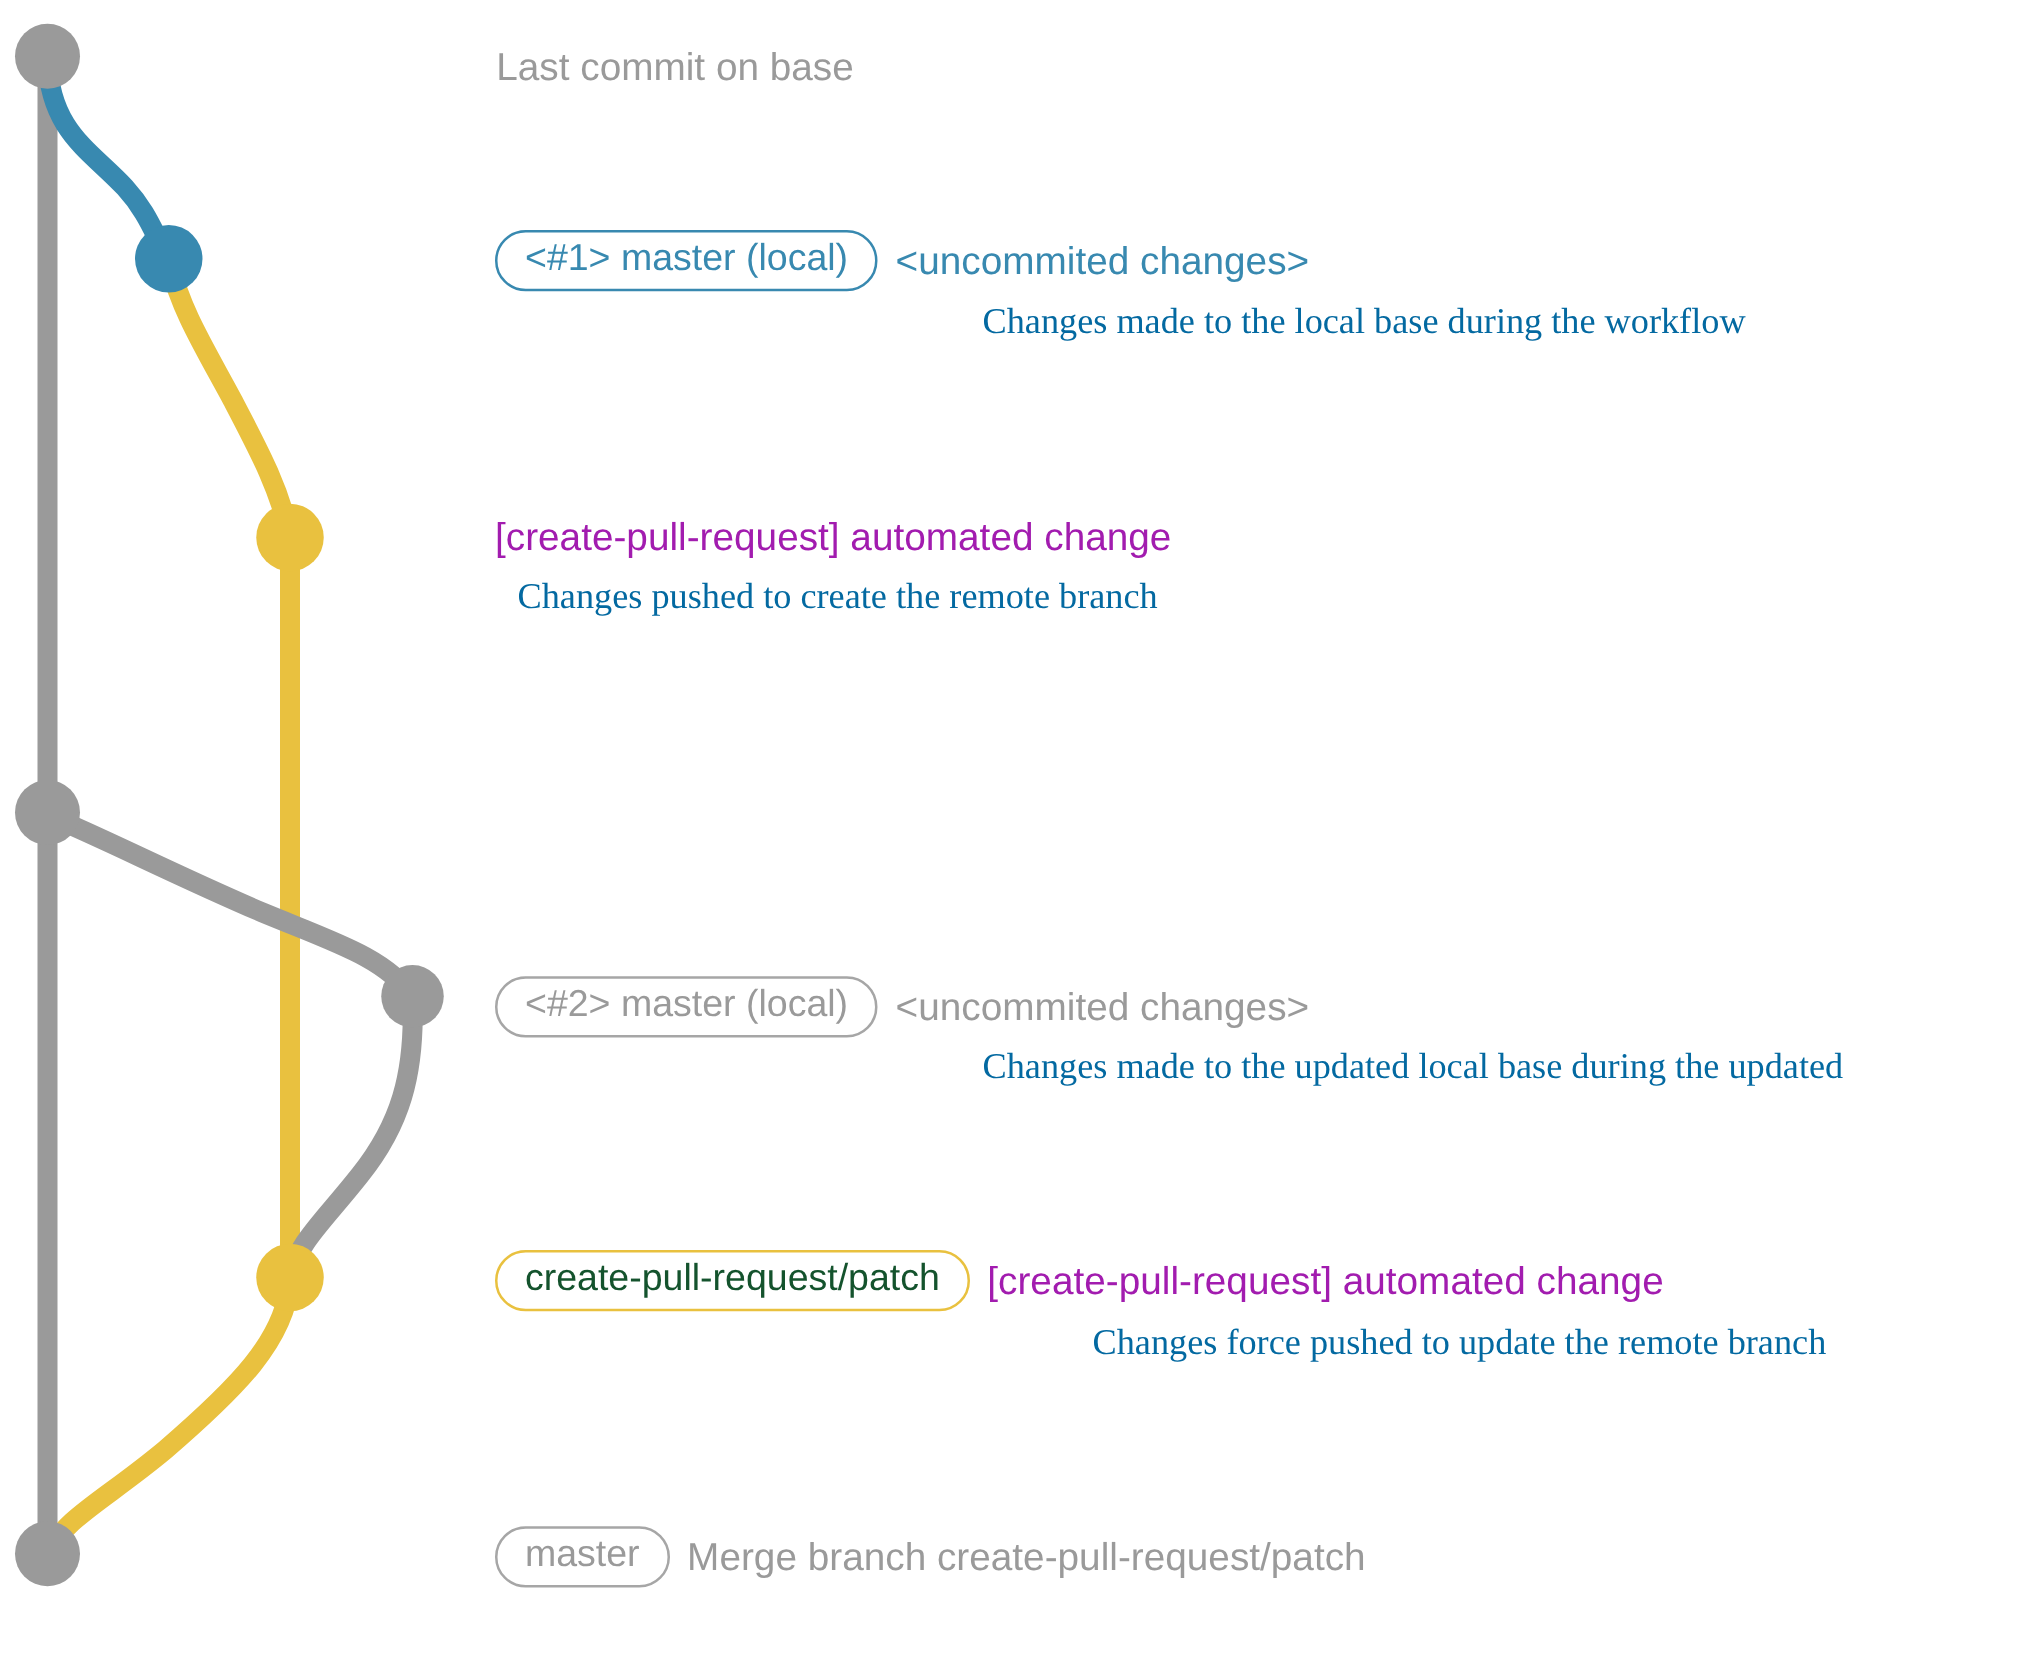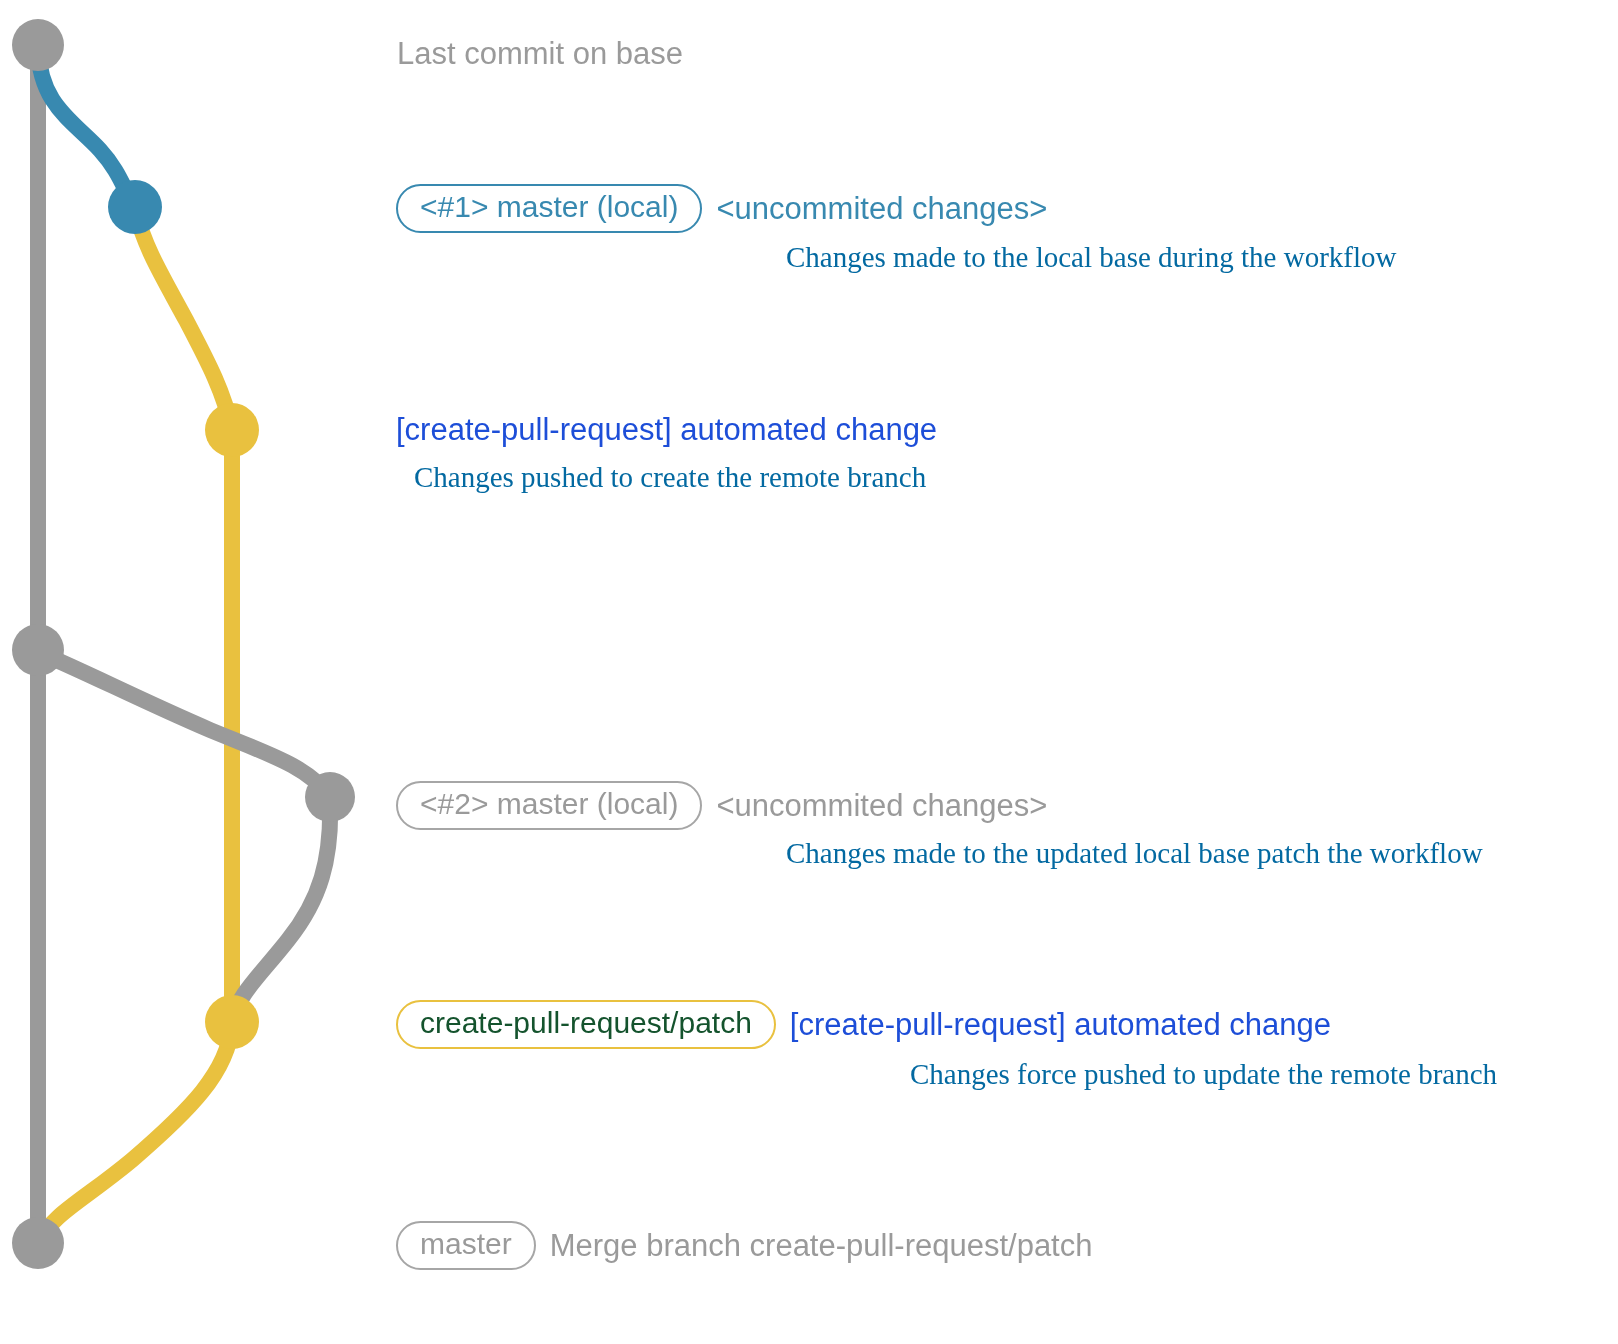--- a/index.html
+++ b/index.html
@@ -51,21 +51,21 @@
   .subject {
     display: inline-block;
     font-size: 31px;
     line-height: 1.0;
     vertical-align: middle;
     white-space: nowrap;
     margin-left: 14px;
     color: #9a9a9a;
   }
   .subject.blue { color: #3889b0; }
-  .subject.yellow { color: #1d4ed8; }
+  .subject.yellow { color: #a21caf; }
   .subject.gray { color: #9a9a9a; }
   .subject.plain { margin-left: 0; }
   .desc {
     position: absolute;
     font-family: "Liberation Serif", serif;
     font-size: 29px;
     line-height: 1.0;
     color: #0369a1;
     white-space: nowrap;
   }
@@ -115,24 +115,24 @@
 
   <div class="row" style="left:396px; top:414px;">
     <span class="subject yellow plain">[create-pull-request] automated change</span>
   </div>
   <div class="desc" style="left:414px; top:463px;">Changes pushed to create the remote branch</div>
 
 
   <div class="row" style="left:396px; top:781px;">
     <span class="pill gray">&lt;#2&gt; master (local)</span><span class="subject gray">&lt;uncommited changes&gt;</span>
   </div>
-  <div class="desc" style="left:786px; top:839px;">Changes made to the updated local base patch the workflow</div>
+  <div class="desc" style="left:786px; top:839px;">Changes made to the updated local base during the updated</div>
 
   <div class="row" style="left:396px; top:1000px;">
     <span class="pill yellow">create-pull-request/patch</span><span class="subject yellow">[create-pull-request] automated change</span>
   </div>
-  <div class="desc" style="left:910px; top:1060px;text-align:right;">Changes force pushed to update the remote branch</div>
+  <div class="desc" style="left:874px; top:1060px;text-align:right;">Changes force pushed to update the remote branch</div>
 
   <div class="row" style="left:396px; top:1221px;">
     <span class="pill gray">master</span><span class="subject gray">Merge branch create-pull-request/patch</span>
   </div>
 
 </div>
 
 </body></html>

